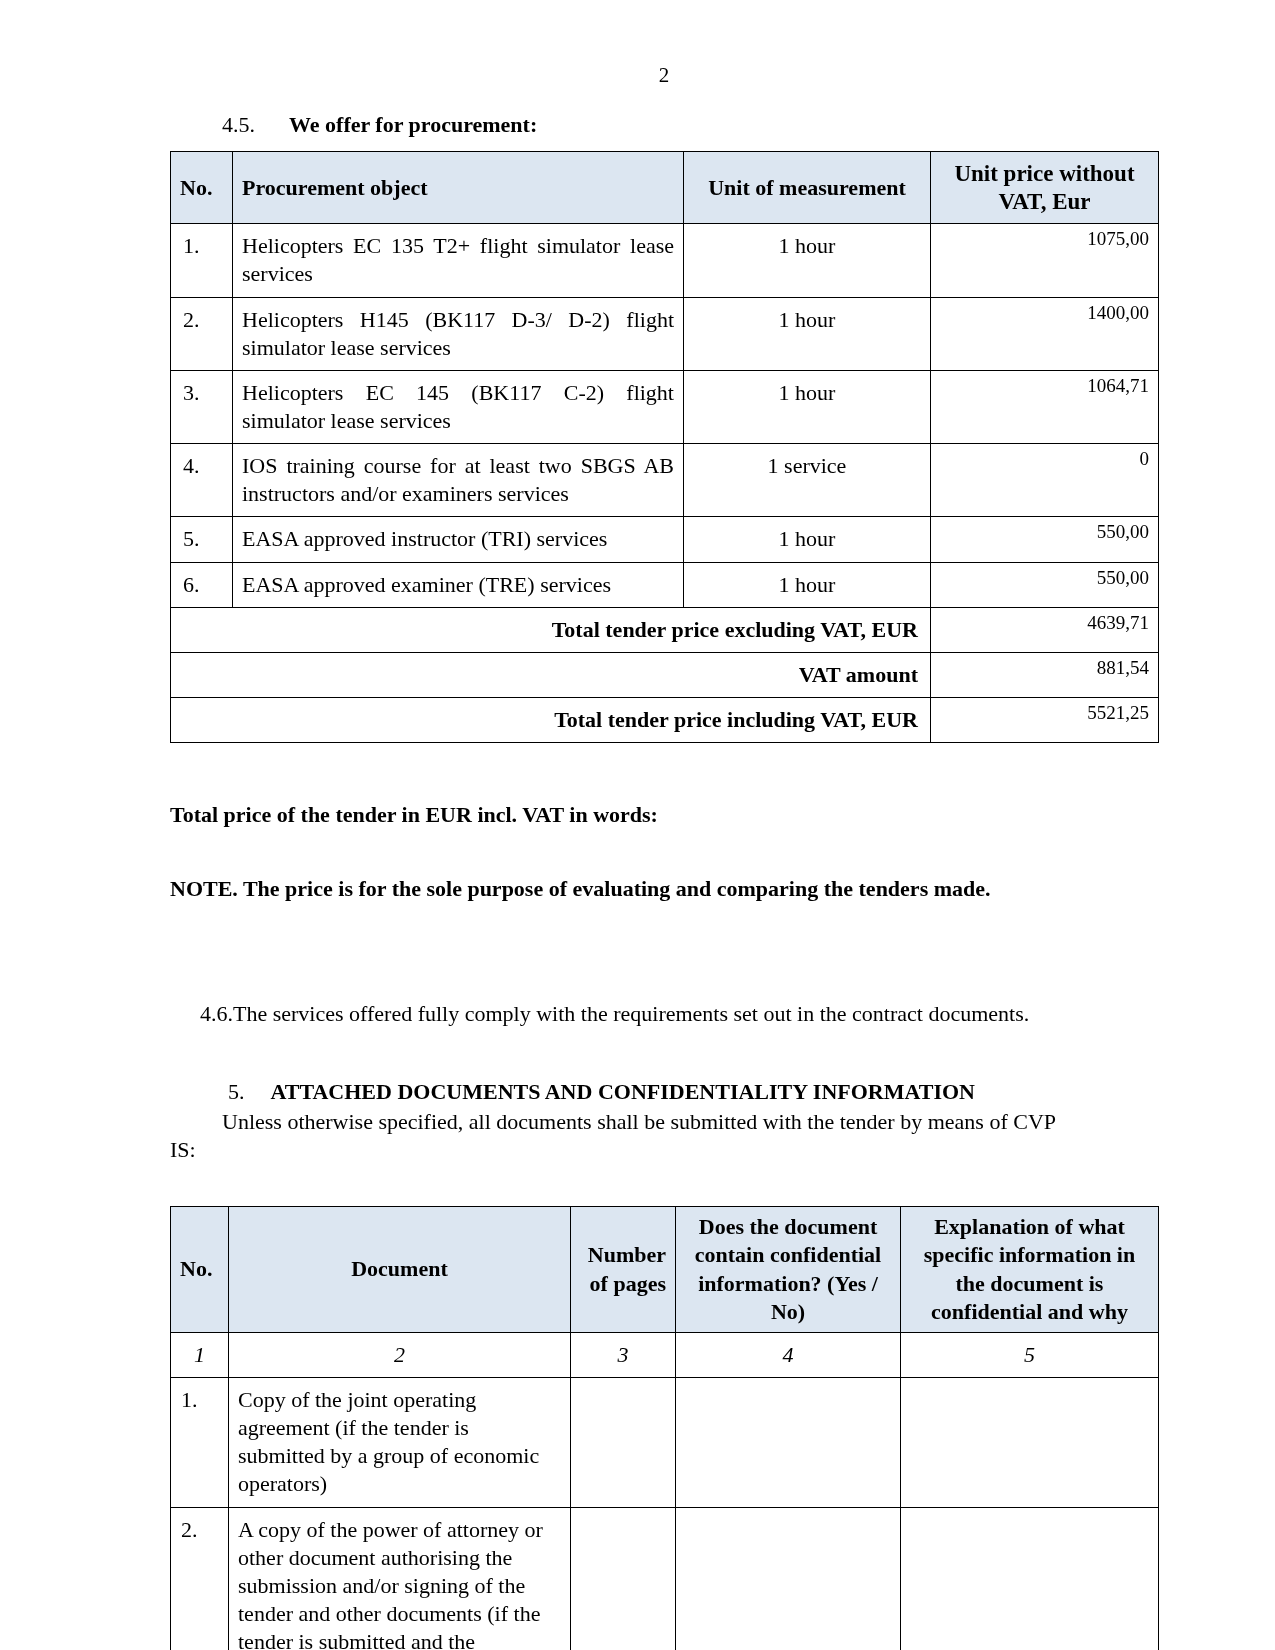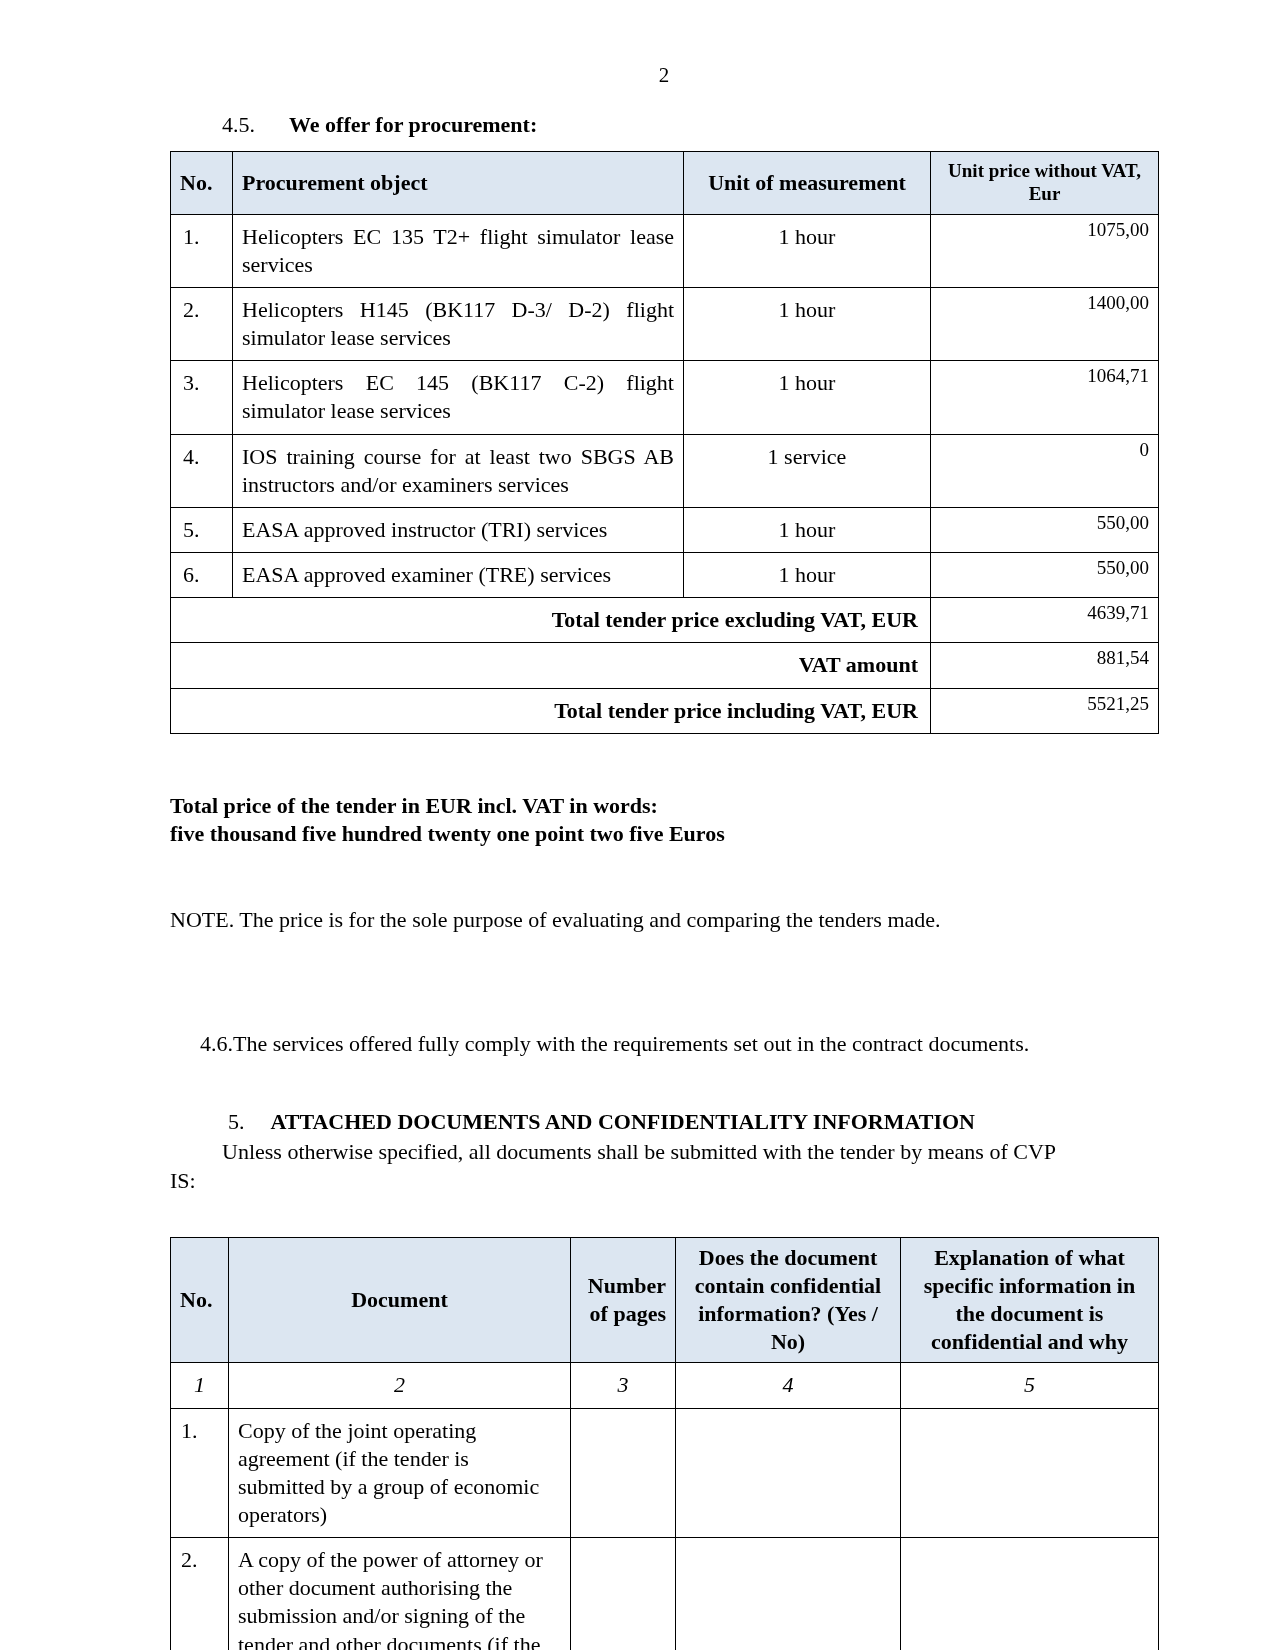--- a/index.html
+++ b/index.html
@@ -27,32 +27,32 @@
   thead th {
     background: #dce6f1;
     font-weight: bold;
     vertical-align: middle;
     text-align: left;
     padding-top: 8px; padding-bottom: 8px;
   }
 
   
   .proc-table thead th.c-unit, .proc-table thead th.c-price { text-align: center; }
-  .proc-table thead th.c-price { font-size: 19px; line-height: 1.2; }
+  .proc-table thead th.c-price { font-size: 23px; line-height: 1.2; }
   .proc-table td.cell-no { padding-left: 12px; }
   .proc-table td.cell-object { text-align: justify; }
   .proc-table td.cell-unit { text-align: center; }
   .proc-table td.cell-price { text-align: right; font-size: 19px; padding-top: 3px; }
   .proc-table td.total-label {
     text-align: right; font-weight: bold; padding-right: 12px;
   }
 
   
   .words-block { margin-top: 58px; font-weight: bold; }
-  .note-line { margin-top: 58px; font-weight: normal; }
+  .note-line { margin-top: 46px; font-weight: bold; }
   .line-46 { margin-top: 96px; margin-left: 30px; }
   .h5 { margin-top: 50px; margin-left: 58px; }
   .h5 .num { display: inline-block; margin-right: 26px; }
   .intro-5 { margin-top: 2px; }
   .intro-5 .indent { display: block; margin-left: 52px; }
   .intro-5 .hang { display: block; }
 
   
   .docs-table { margin-top: 42px; }
   .docs-table thead th { text-align: center; padding-top: 6px; padding-bottom: 6px; }
@@ -135,21 +135,20 @@
       </tr>
       <tr>
         <td class="total-label" colspan="3">Total tender price including VAT, EUR</td>
         <td class="cell-price">5521,25</td>
       </tr>
     </tbody>
   </table>
 
   <div class="words-block">
     <div>Total price of the tender in EUR incl. VAT in words:</div>
-    <div>five thousand five hundred twenty one point two five Euros</div>
   </div>
 
   <div class="note-line">NOTE. The price is for the sole purpose of evaluating and comparing the tenders made.</div>
 
   <div class="line-46">4.6.The services offered fully comply with the requirements set out in the contract documents.</div>
 
   <div class="h5">
     <span class="num">5.</span><span class="bold">ATTACHED DOCUMENTS AND CONFIDENTIALITY INFORMATION</span>
   </div>
 

